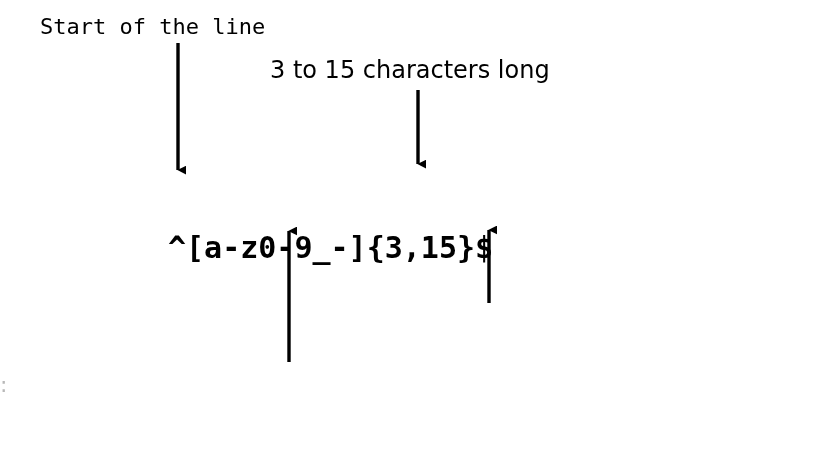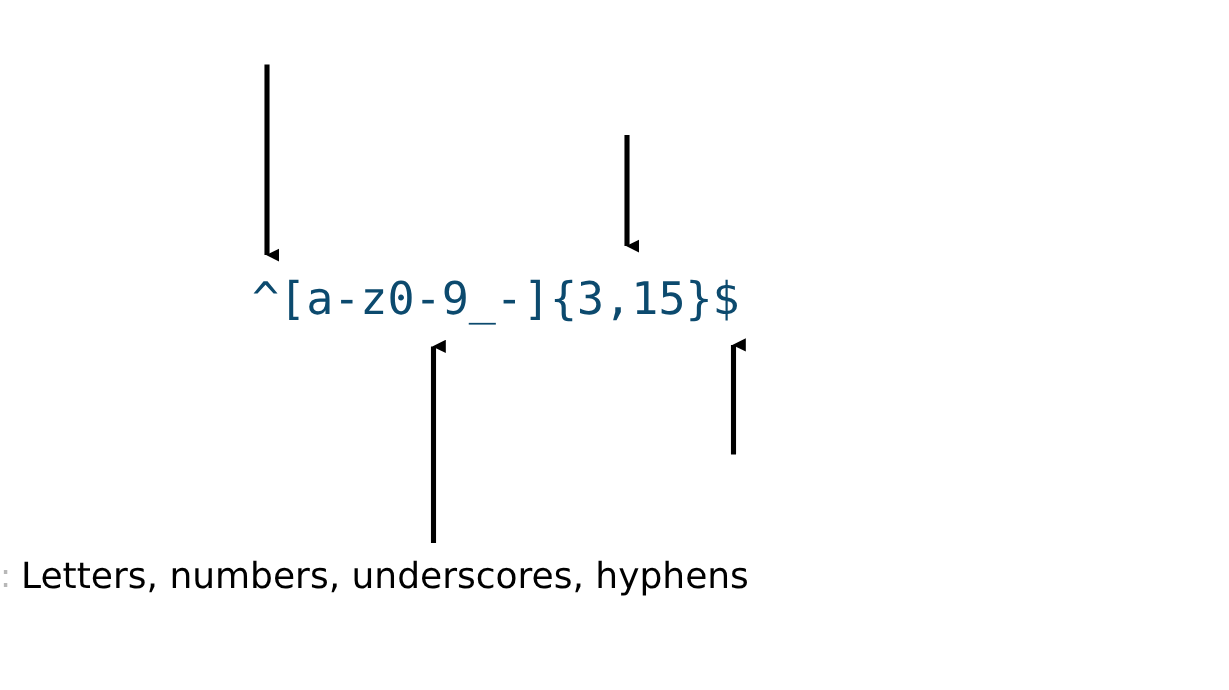--- a/index.html
+++ b/index.html
@@ -25,25 +25,26 @@
   }
   .label-mono {
     font-family: "DejaVu Sans Mono", monospace;
   }
   .label-sans {
     font-family: "DejaVu Sans", sans-serif;
   }
   .pattern {
     position: absolute;
     font-family: "DejaVu Sans Mono", monospace;
-    font-weight: normal;
+    font-weight: bold;
     white-space: pre;
     line-height: 1;
     letter-spacing: 0px;
-    color: #0c4a6e;
+    color: #000000;
+    margin-top: 48px;
   }
   .arrow-layer {
     position: absolute;
     left: 0;
     top: 0;
     width: 819px;
     height: 460px;
     pointer-events: none;
   }
   .clip-glyph {
@@ -73,20 +74,21 @@
 
     <line x1="418" y1="90" x2="418" y2="164" stroke="#000000" stroke-width="3.4" marker-end="url(#arrowhead-down)"></line>
 
     <line x1="289" y1="362" x2="289" y2="231" stroke="#000000" stroke-width="3.4" marker-end="url(#arrowhead-up)"></line>
 
     <line x1="489" y1="303" x2="489" y2="230" stroke="#000000" stroke-width="3.4" marker-end="url(#arrowhead-up)"></line>
   </svg>
 
   <div class="clip-glyph" style="left:0px; top:374px; font-size:22px;">:</div>
 
+  <div class="label label-mono" style="left:40px; top:16px; font-size:22px;">Start of the line</div>
 
+  <div class="label label-sans" style="left:270px; top:58px; font-size:24px;">3 to 15 characters long</div>
 
   <div class="pattern" style="left:168px; top:185px; font-size:30px;">^[a-z0-9_-]{3,15}$</div>
 
 
-  <div class="label label-sans" style="left:14px; top:372px; font-size:24px;">Letters, numbers, underscores, hyphens</div>
 
 </div>
 
 </body></html>

